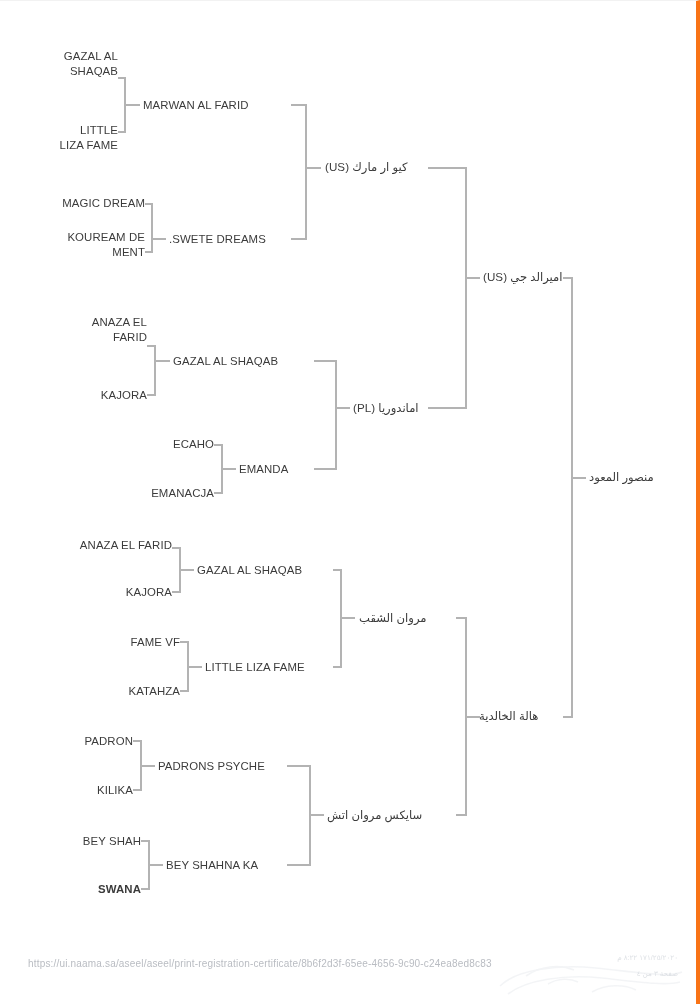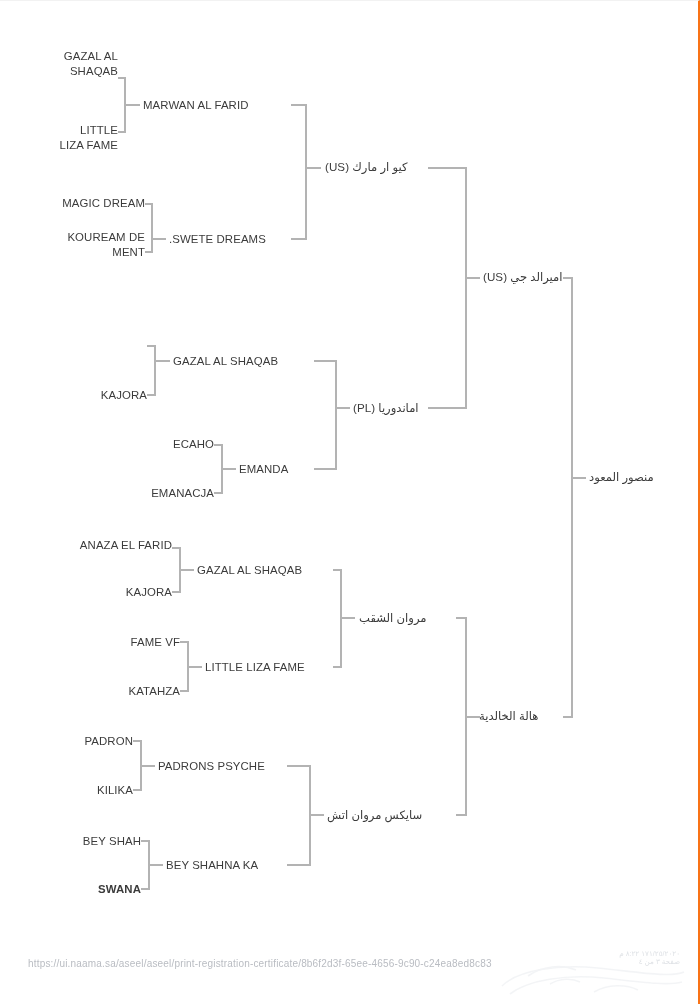--- a/index.html
+++ b/index.html
@@ -11,21 +11,21 @@
   body {
     font-family: "Liberation Sans", "DejaVu Sans", sans-serif;
   }
   #page {
     position: relative;
     width: 700px;
     height: 1004px;
     background: #ffffff;
     overflow: hidden;
     box-sizing: border-box;
-    border-right: 2px solid #f97316;
+    border-right: 4px solid #f97316;
     border-top: 1px solid #f2f2f2;
   }
   .pedigree-svg {
     position: absolute;
     left: 0;
     top: 0;
     width: 700px;
     height: 1004px;
   }
   .node-label {
@@ -58,21 +58,21 @@
     color: #b9bcc2;
     letter-spacing: 0.18px;
     direction: ltr;
     white-space: nowrap;
   }
   .footer-meta {
     position: absolute;
     right: 18px;
     top: 949px;
     font-size: 7.2px;
-    line-height: 8px;
+    line-height: 16px;
     color: #dfe2e6;
     direction: rtl;
     text-align: right;
     white-space: pre-line;
   }
   .watermark {
     position: absolute;
     right: 10px;
     top: 955px;
     width: 190px;
@@ -141,20 +141,22 @@
 SHAQAB</div>
 
   <div class="node-label ltr" style="left:10px; top:122px; width:108px;">LITTLE
 LIZA FAME</div>
 
   <div class="node-label ltr" style="left:10px; top:195px; width:135px;">MAGIC DREAM</div>
 
   <div class="node-label ltr" style="left:10px; top:229px; width:135px;">KOUREAM DE
 MENT</div>
 
+  <div class="node-label ltr" style="left:10px; top:314px; width:137px;">ANAZA EL
+FARID</div>
 
   <div class="node-label ltr" style="left:10px; top:387px; width:137px;">KAJORA</div>
 
   <div class="node-label ltr" style="left:80px; top:436px; width:134px;">ECAHO</div>
 
   <div class="node-label ltr" style="left:80px; top:485px; width:134px;">EMANACJA</div>
 
   <div class="node-label ltr" style="left:20px; top:537px; width:152px;">ANAZA EL FARID</div>
 
   <div class="node-label ltr" style="left:20px; top:584px; width:152px;">KAJORA</div>

